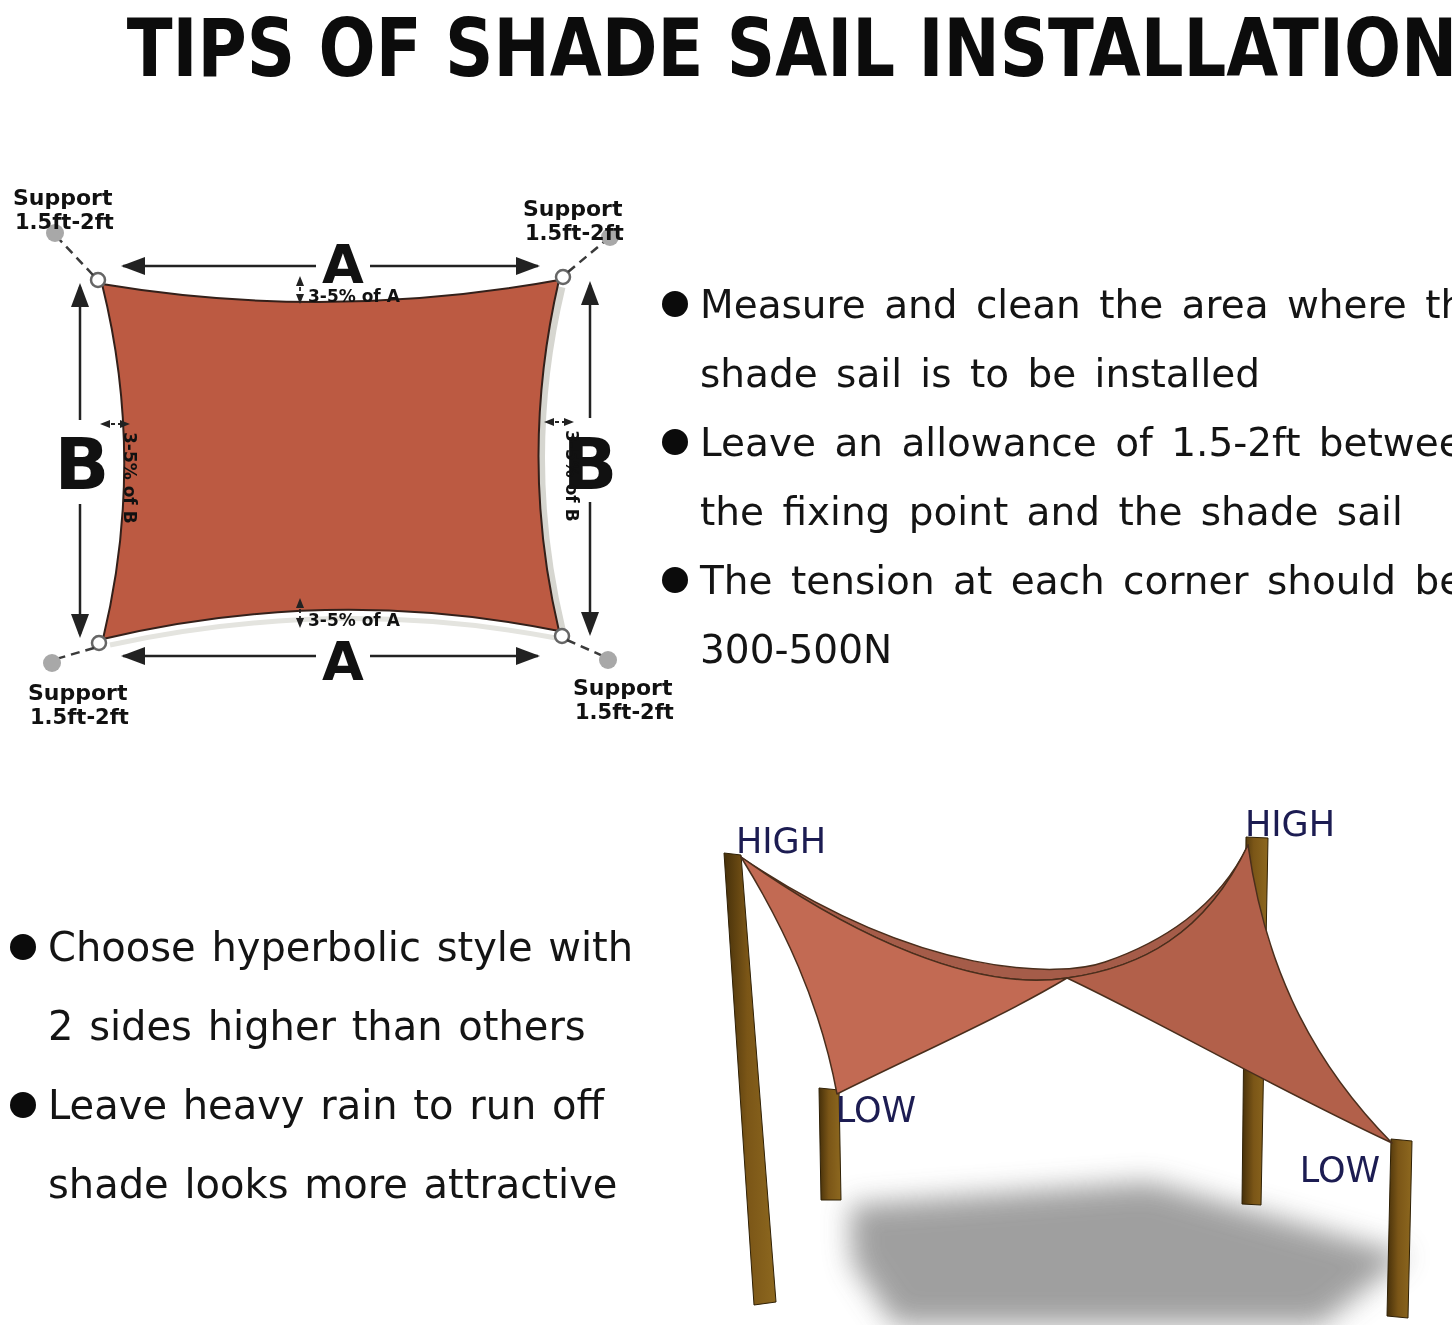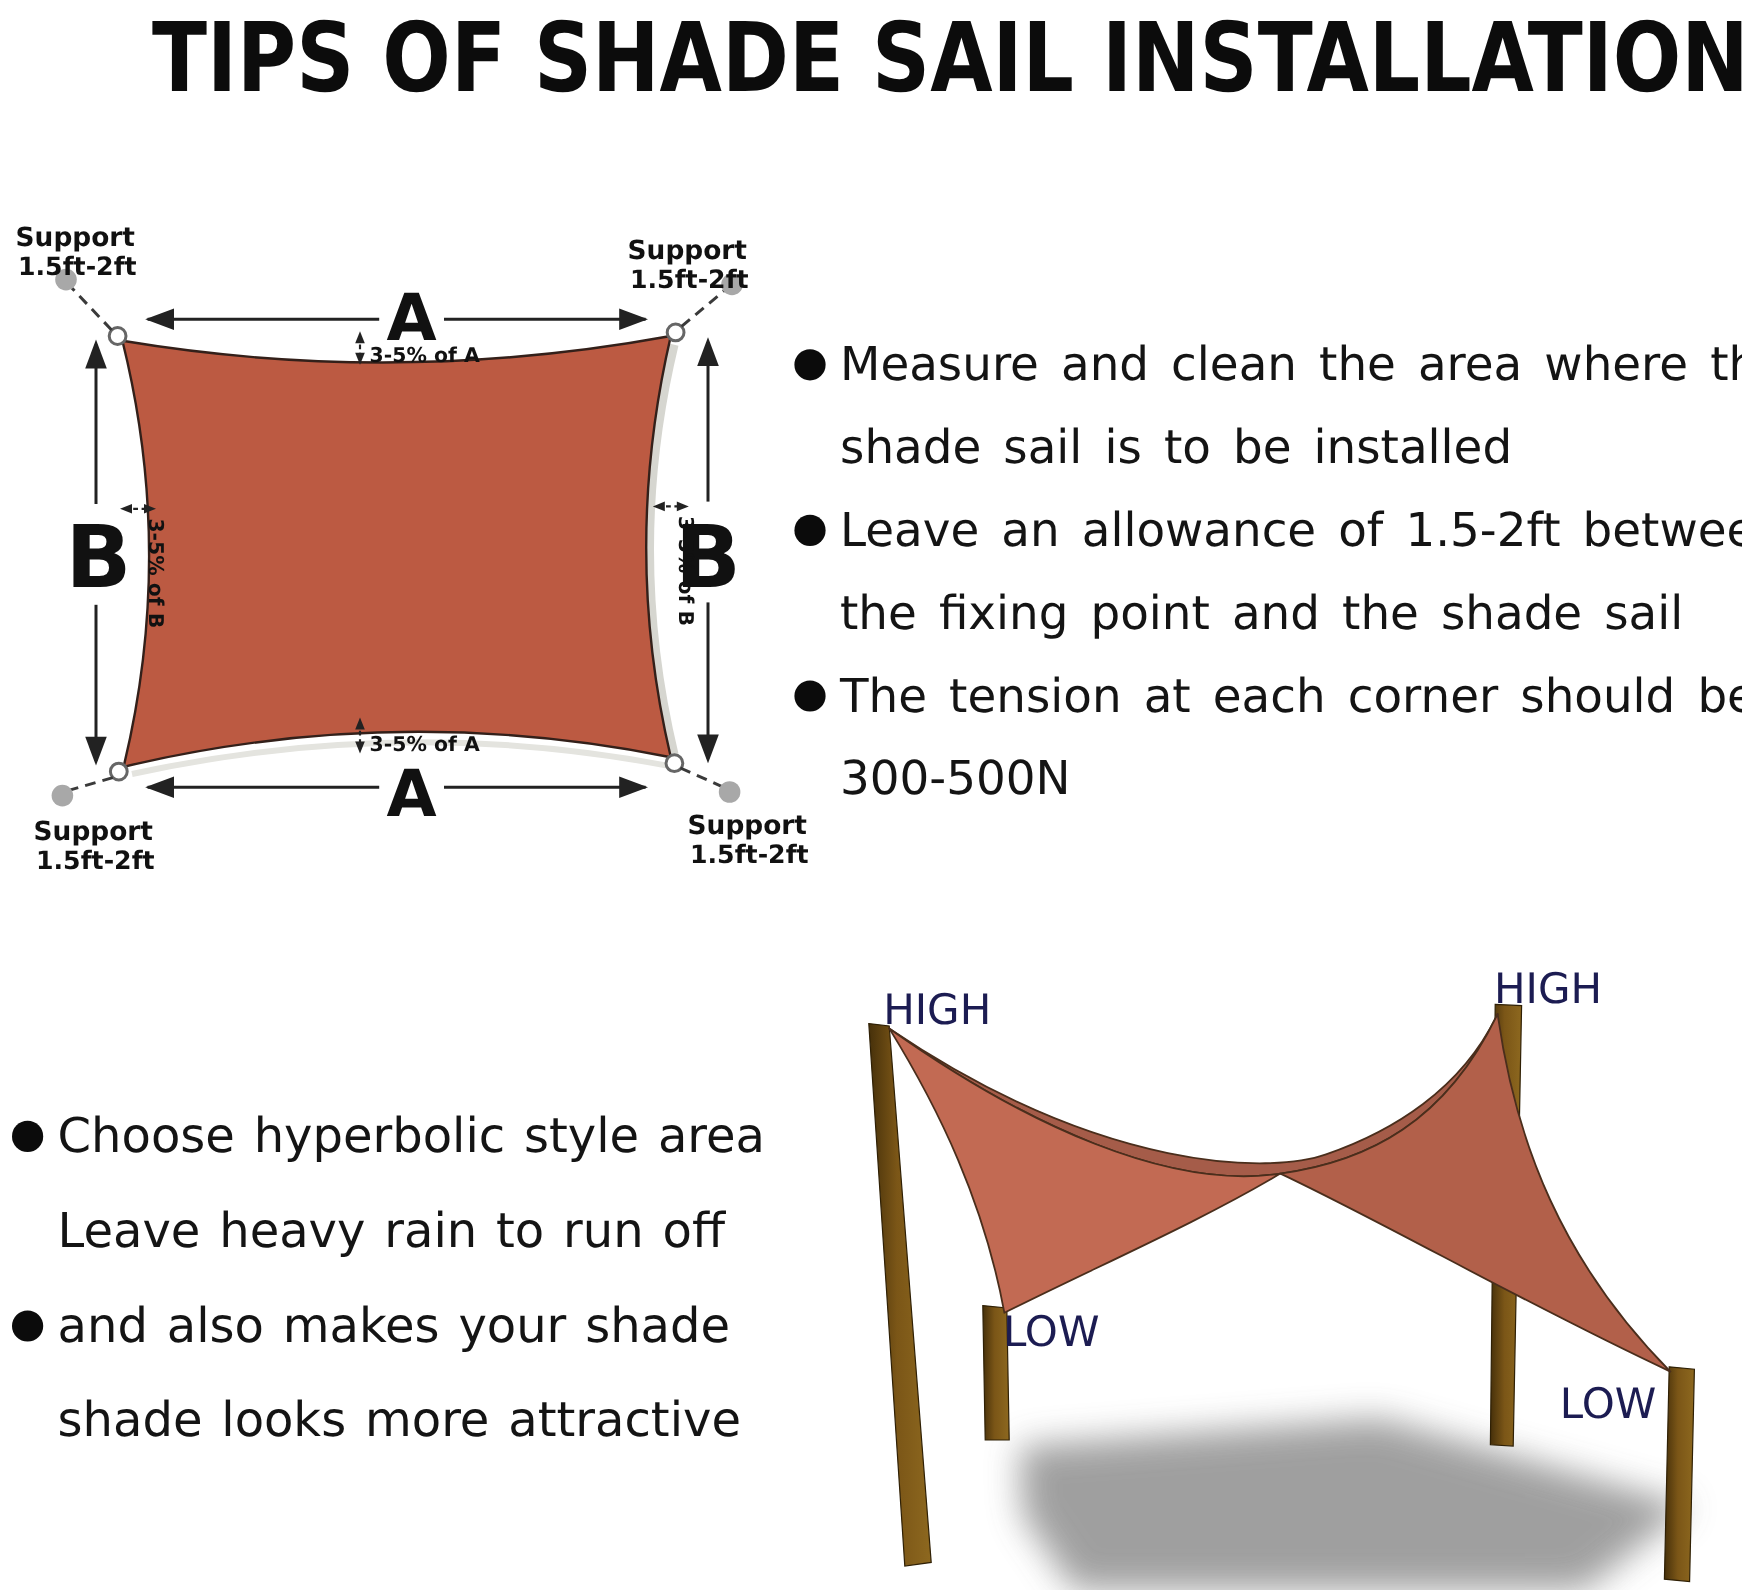--- a/index.html
+++ b/index.html
@@ -156,17 +156,17 @@
   <div class="tline">shade sail is to be installed</div>
   <div class="tline">Leave an allowance of 1.5-2ft between</div>
   <div class="tline">the fixing point and the shade sail</div>
   <div class="tline">The tension at each corner should be</div>
   <div class="tline">300-500N</div>
 </div>
 
 <div class="bdot" style="left:10px;top:934px;"></div>
 <div class="bdot" style="left:10px;top:1092px;"></div>
 <div class="tcol col-left">
-  <div class="tline">Choose hyperbolic style area</div>
+  <div class="tline">Choose hyperbolic style with</div>
+  <div class="tline">2 sides higher than others</div>
   <div class="tline">Leave heavy rain to run off</div>
-  <div class="tline">and also makes your shade</div>
   <div class="tline">shade looks more attractive</div>
 </div>
 
 </body></html>

